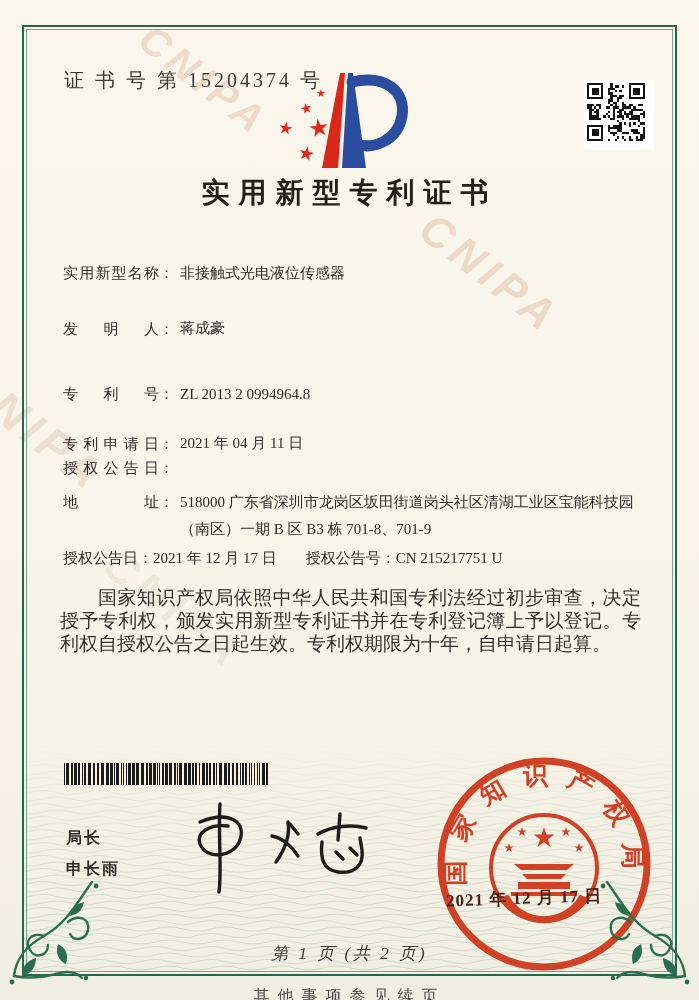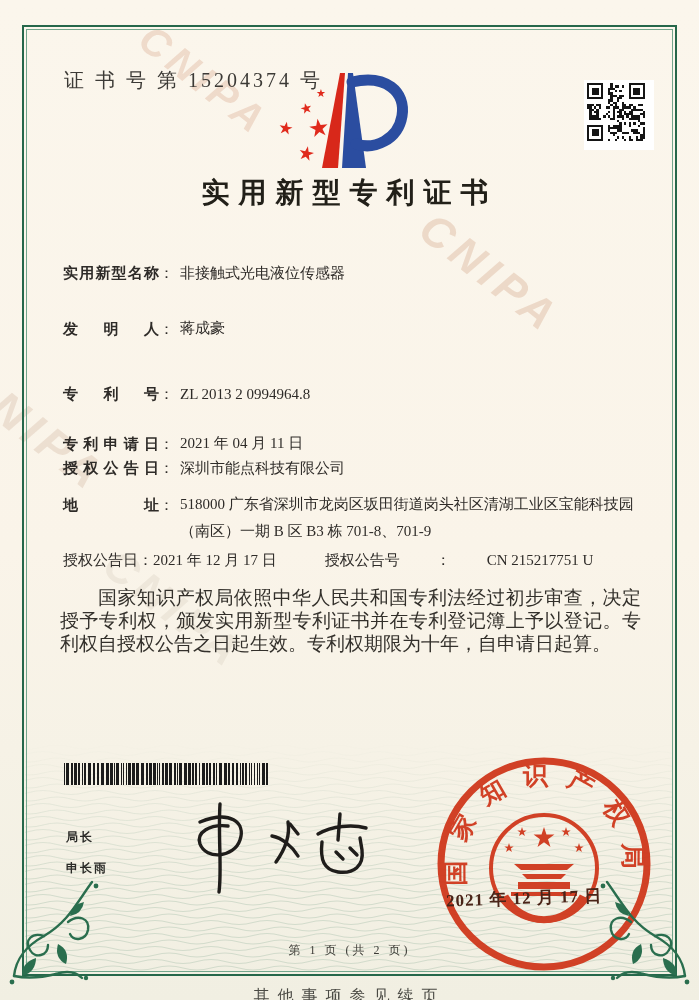--- a/index.html
+++ b/index.html
@@ -22,35 +22,35 @@
   .wm3{left:-52px;top:402px;font-size:46px;color:rgba(196,162,140,.26);transform:rotate(38deg);}
   .wm4{left:92px;top:584px;font-size:44px;color:rgba(182,168,152,.16);transform:rotate(38deg);}
   .content{position:absolute;inset:0;z-index:3;}
   .cert-no{position:absolute;left:64px;top:67px;font-size:20px;letter-spacing:3px;color:#3c3a36;}
   .logo{position:absolute;left:260px;top:70px;width:156px;height:102px;}
   .logo .star{position:absolute;color:#e02a1c;line-height:1;}
   .qr{position:absolute;left:584px;top:80px;width:64px;height:64px;background:#fff;padding:3px;}
   .title{position:absolute;left:0;top:174px;width:699px;text-align:center;font-size:28px;font-weight:bold;letter-spacing:9px;color:#222019;}
   .fields{position:absolute;left:63px;top:262px;width:578px;font-size:15px;line-height:22px;}
   .frow{display:flex;align-items:flex-start;}
-  .flabel{width:96px;text-align:justify;text-align-last:justify;flex:none;font-weight:bold;}
+  .flabel{width:96px;text-align:justify;text-align-last:justify;flex:none;}
   .fcolon{flex:none;}
   .fvalue{flex:1;margin-left:6px;line-height:27px;margin-top:-2.5px;}
   .mb1{margin-bottom:31px}.mb2{margin-bottom:41px}.mb3{margin-bottom:25px}
   .mb4{}.mb5{margin-bottom:12px}.mb6{margin-bottom:4px}
   .grant{display:flex;align-items:flex-end;}
-  .grant .right{margin-left:48px;display:flex;gap:36px;}
+  .grant .right{margin-left:29px;display:flex;}
   .paras{position:absolute;left:60px;top:586px;width:581px;font-size:19px;line-height:23px;color:#33302b;text-align:justify;}
   .paras p{margin:0;text-indent:2em;}
   .barcode{position:absolute;left:64px;top:763px;width:205px;height:22px;}
-  .signer{position:absolute;left:66px;top:822px;font-family:"Liberation Sans","DejaVu Sans",sans-serif;font-weight:bold;font-size:12px;color:#2b2b28;letter-spacing:2px;line-height:31px;}
+  .signer{position:absolute;left:66px;top:822px;font-family:"Liberation Sans","DejaVu Sans",sans-serif;font-weight:bold;font-size:16px;color:#2b2b28;letter-spacing:2px;line-height:31px;}
   .signature{position:absolute;left:172px;top:796px;width:210px;height:100px;}
   .seal{position:absolute;left:428px;top:748px;width:232px;height:232px;z-index:5;}
   .seal-date{position:absolute;left:446px;top:886px;width:200px;font-size:17px;font-weight:bold;color:#4a2418;letter-spacing:1px;z-index:6;transform:rotate(-2deg);}
-  .page-footer{position:absolute;left:0;top:942px;width:699px;text-align:center;font-size:12px;letter-spacing:3px;color:#3b3a35;}
+  .page-footer{position:absolute;left:0;top:942px;width:699px;text-align:center;font-size:17px;letter-spacing:3px;color:#3b3a35;font-style:italic;}
   .continuation{position:absolute;left:0;top:986px;width:699px;text-align:center;font-size:16px;letter-spacing:8px;color:#4a4a44;z-index:6;}
   .flourish{position:absolute;z-index:5;}
   .fl-left{left:6px;top:878px;}
   .fl-right{right:6px;top:878px;transform:scaleX(-1);}
 </style>
 </head>
 <body>
 
 <div class="page">
 
@@ -361,21 +361,20 @@
         <span class="fvalue">ZL 2013 2 0994964.8</span>
       </div>
       <div class="frow mb4">
         <span class="flabel">专利申请日</span>
           <span class="fcolon">：</span>
         <span class="fvalue">2021 年 04 月 11 日</span>
       </div>
       <div class="frow mb5">
         <span class="flabel">授权公告日</span>
           <span class="fcolon">：</span>
-        <span class="fvalue">深圳市能点科技有限公司</span>
       </div>
       <div class="frow mb6">
         <span class="flabel">地址</span>
           <span class="fcolon">：</span>
         <span class="fvalue">518000 广东省深圳市龙岗区坂田街道岗头社区清湖工业区宝能科技园（南区）一期 B 区 B3 栋 701-8、701-9</span>
       </div>
       <div class="frow grant">
         <span>授权公告日</span>
           <span>：</span>
         <span>2021 年 12 月 17 日</span>

